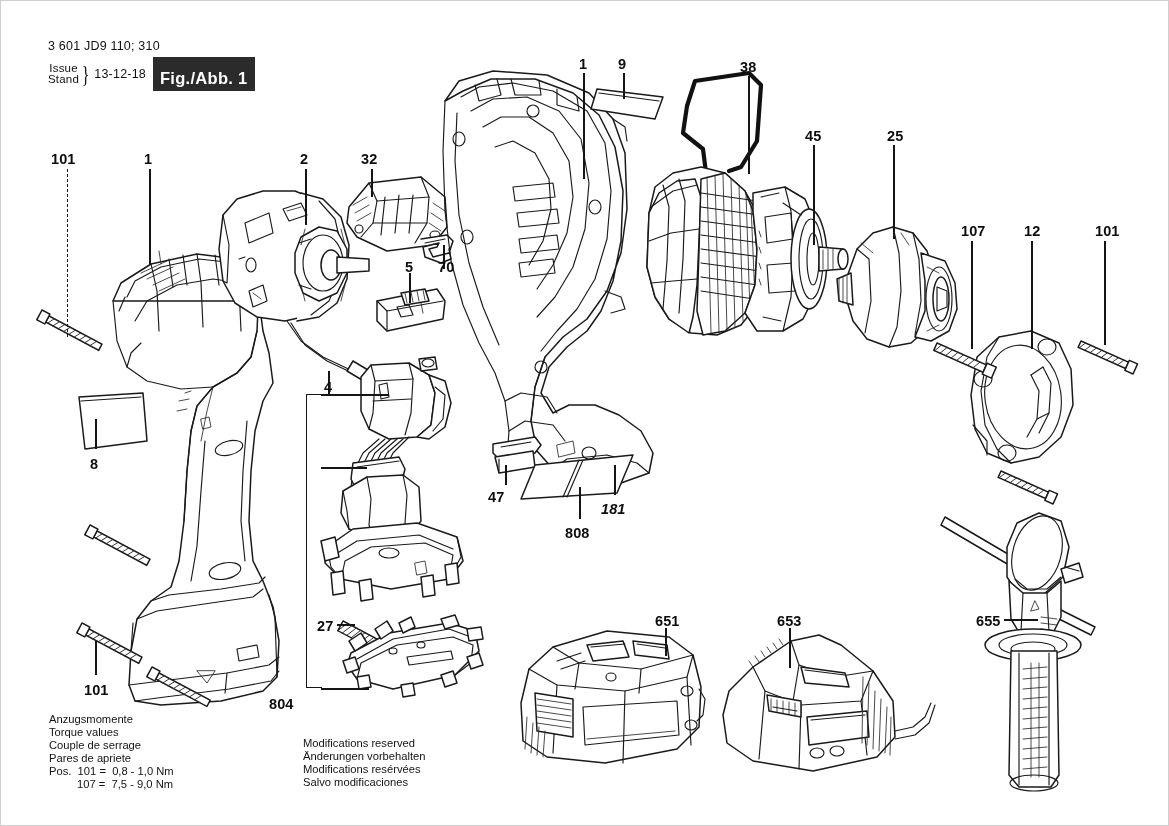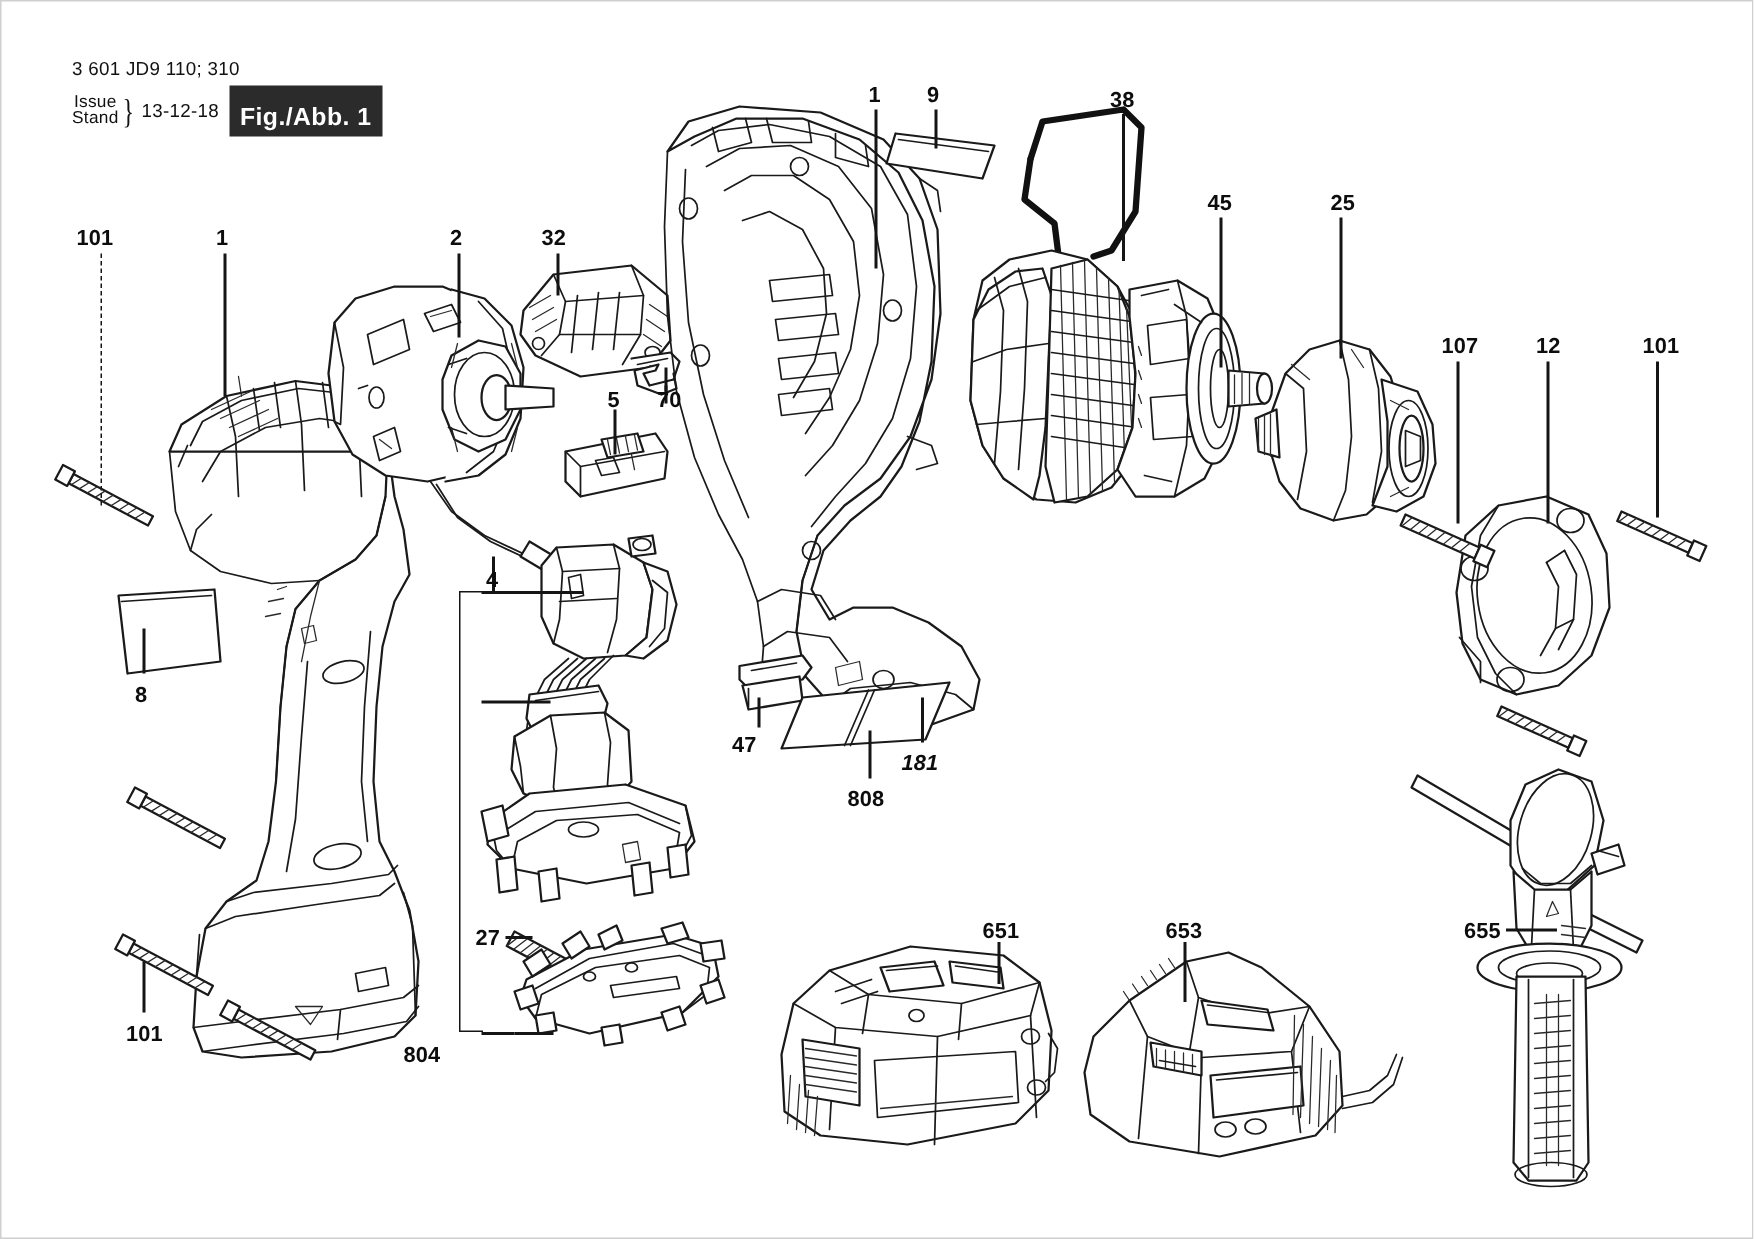--- a/index.html
+++ b/index.html
@@ -725,14 +725,24 @@
     <span class="cal" style="left:564px; top:524px;text-align:center;">808</span>
     <span class="cal" style="left:600px; top:500px;font-style:italic;">181</span>
     <span class="cal" style="left:83px;  top:681px;">101</span>
     <span class="cal" style="left:316px; top:617px;">27</span>
     <span class="cal" style="left:268px; top:681px;margin-top:14px;">804</span>
     <span class="cal" style="left:654px; top:612px;">651</span>
     <span class="cal" style="left:776px; top:612px;">653</span>
     <span class="cal" style="left:975px; top:612px;">655</span>
   </div>
 
+  <div class="legend" id="legend-torque">Anzugsmomente
+Torque values
+Couple de serrage
+Pares de apriete
+Pos.  101 =  0,8 - 1,0 Nm
+         107 =  7,5 - 9,0 Nm</div>
+  <div class="legend" id="legend-mods">Modifications reserved
+Änderungen vorbehalten
+Modifications resérvées
+Salvo modificaciones</div>
 
 </div>
 
 </body></html>

